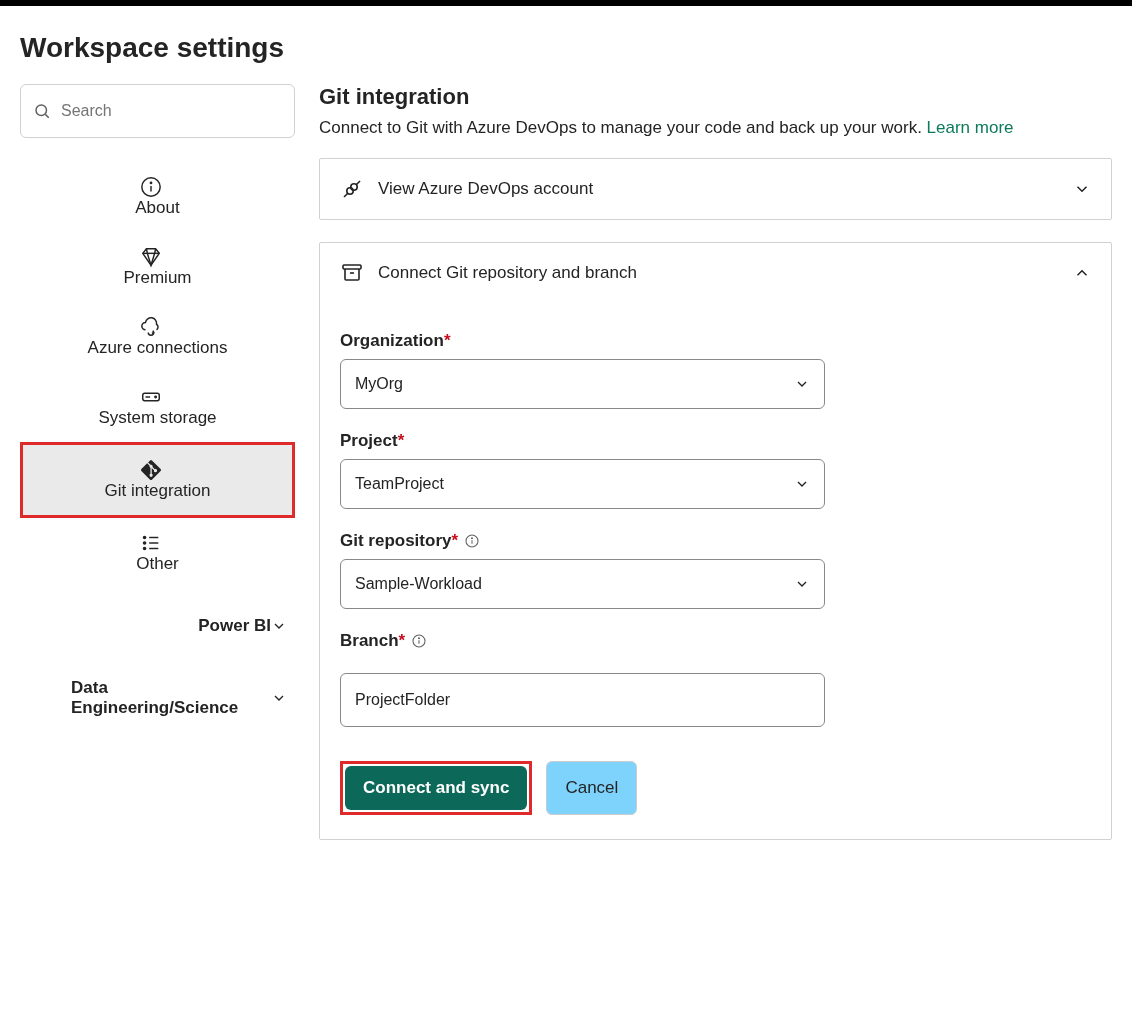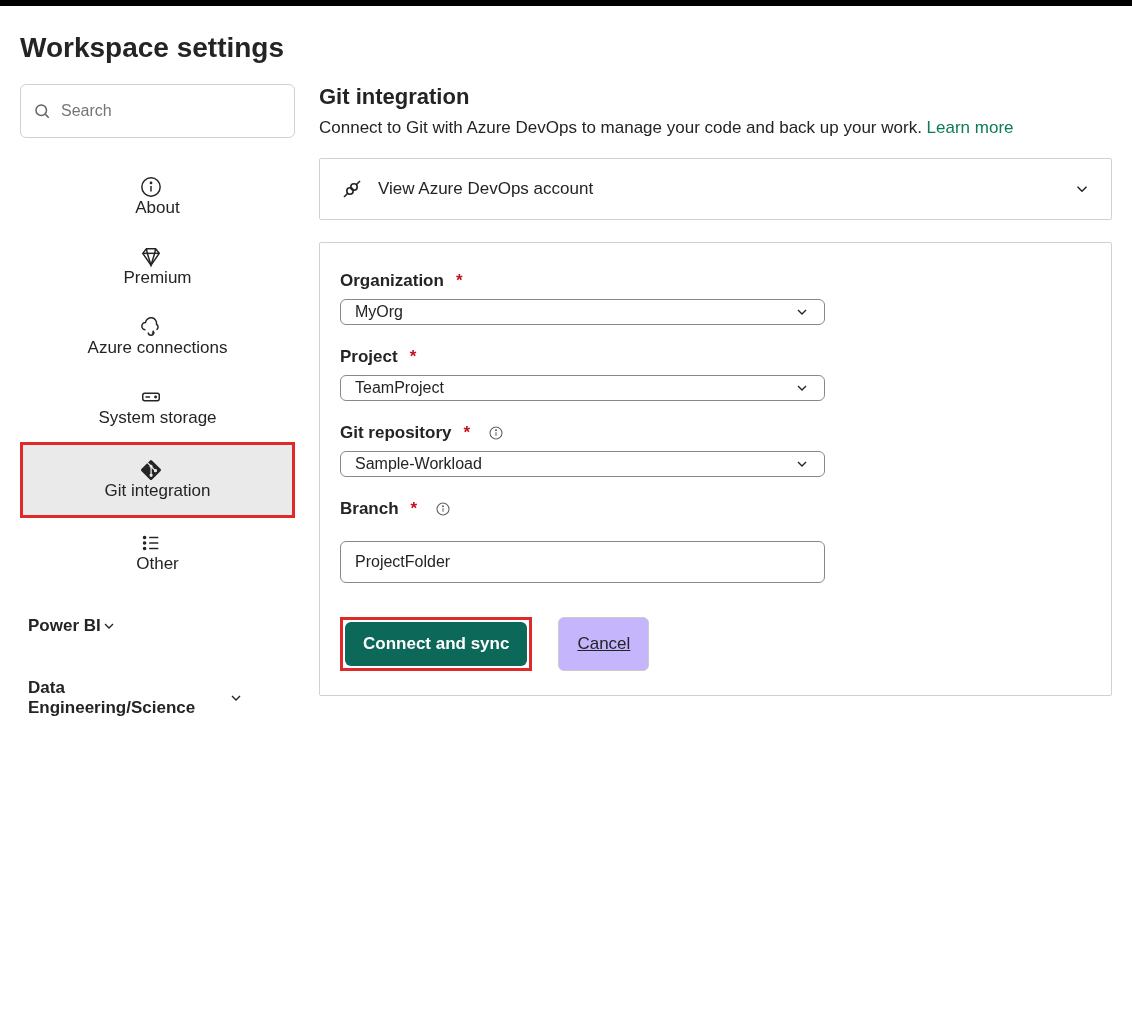--- a/index.html
+++ b/index.html
@@ -67,21 +67,21 @@
     height: 22px;
     margin-right: 14px;
   }
   .nav-item.selected {
     background: #eaeaea;
     border: 3px solid #de2a2a;
   }
   .nav-group {
     display: flex;
     align-items: center;
-    justify-content: flex-start;
+    justify-content: flex-end;
     padding: 14px 8px;
     font-size: 17px;
     font-weight: 600;
     margin-top: 14px;
     cursor: pointer;
   }
   .nav-group svg {
     width: 16px;
     height: 16px;
   }
@@ -128,79 +128,78 @@
     padding: 6px 20px 24px 20px;
   }
   .field {
     margin-top: 22px;
   }
   .field-label {
     font-size: 17px;
     font-weight: 600;
     display: flex;
     align-items: center;
-    gap: 12px;
+    gap: 0;
     margin-bottom: 8px;
   }
   .req {
     color: #c50f1f;
     font-weight: 600;
   }
   .info-icon {
     width: 16px;
     height: 16px;
     margin-left: 6px;
   }
   .select {
     width: 485px;
-    height: 26px;
+    height: 50px;
     border: 1px solid #888;
     border-radius: 6px;
     display: flex;
     align-items: center;
     padding: 0 14px;
     font-size: 16px;
     color: #242424;
     cursor: pointer;
   }
   .select .chev {
     margin-left: auto;
   }
   .text-input {
     width: 485px;
-    height: 42px;
+    height: 54px;
     border: 1px solid #888;
     border-radius: 6px;
     padding: 0 14px;
     font-size: 16px;
     color: #242424;
     outline: none;
   }
   .button-row {
     display: flex;
-    gap: 26px;
+    gap: 14px;
     margin-top: 34px;
-    text-decoration: underline;
   }
   .btn-primary-wrap {
     border: 3px solid #de2a2a;
     padding: 2px;
   }
   .btn-primary {
     background: #0c695a;
     color: #fff;
     border: none;
     border-radius: 6px;
     padding: 12px 18px;
     font-size: 17px;
     font-weight: 600;
     cursor: pointer;
   }
   .btn-secondary {
-    background: #c4b5fd;
+    background: #7dd3fc;
     color: #242424;
     border: 1px solid #ccc;
     border-radius: 6px;
     padding: 12px 18px;
     font-size: 17px;
     cursor: pointer;
   }
 </style>
 </head>
 <body>
@@ -307,20 +306,31 @@
             <circle cx="14" cy="10" r="3.2"></circle>
           </svg>
         <span>View Azure DevOps account</span>
         <svg class="chev" width="18" height="18" viewBox="0 0 24 24" fill="none" stroke="#242424" stroke-width="2">
             <polyline points="6,9 12,15 18,9"></polyline>
           </svg>
       </div>
     </div>
 
     <div class="panel">
+      <div class="panel-header">
+        <svg class="icon" viewBox="0 0 24 24" fill="none" stroke="#242424" stroke-width="1.6">
+            <rect x="3" y="4" width="18" height="4" rx="1"></rect>
+            <path d="M5 8 v10 a1 1 0 0 0 1 1 h12 a1 1 0 0 0 1 -1 V8"></path>
+            <line x1="10" y1="12" x2="14" y2="12"></line>
+          </svg>
+        <span>Connect Git repository and branch</span>
+        <svg class="chev" width="18" height="18" viewBox="0 0 24 24" fill="none" stroke="#242424" stroke-width="2">
+            <polyline points="6,15 12,9 18,15"></polyline>
+          </svg>
+      </div>
       <div class="panel-body">
 
         <div class="field">
           <div class="field-label">
             <span>Organization</span>
             <span class="req">*</span>
           </div>
           <div class="select">
             <span>MyOrg</span>
             <svg class="chev" width="16" height="16" viewBox="0 0 24 24" fill="none" stroke="#242424" stroke-width="2">

